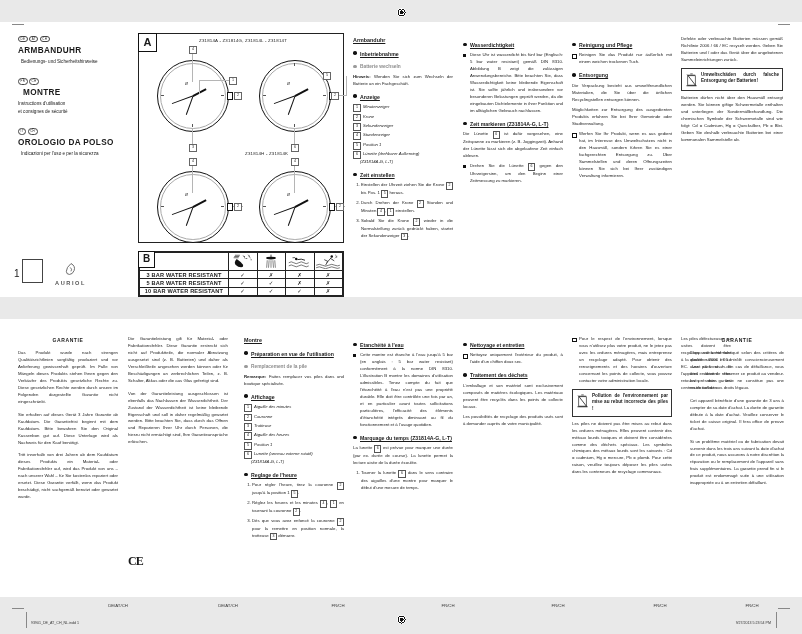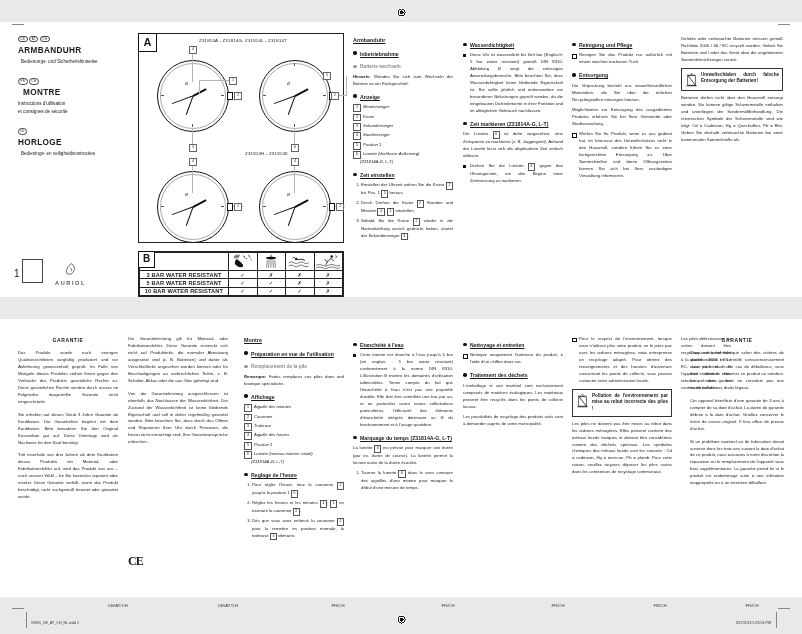--- a/index.html
+++ b/index.html
@@ -117,26 +117,26 @@
       <div class="subtitle">Bedienungs- und Sicherheitshinweise</div>
     </div>
     <div style="margin-bottom:13px;">
       <div class="lang">
         <span class="langbadge">FR</span><span class="langbadge">CH</span>
       </div>
       <h1 class="title" style="margin-left:5px;">MONTRE</h1>
       <div class="subtitle" style="white-space:pre-line;margin-left:0;">Instructions d'utilisation
 et consignes de sécurité</div>
     </div>
-    <div>
+    <div style="margin-bottom:13px;">
       <div class="lang">
-        <span class="langbadge">NL</span>
+        <span class="langbadge">IT</span><span class="langbadge">CH</span>
       </div>
-      <h1 class="title">HORLOGE</h1>
-      <div class="subtitle">Bedienings- en veiligheidsinstructies</div>
+      <h1 class="title">OROLOGIO DA POLSO</h1>
+      <div class="subtitle">Indicazioni per l'uso e per la sicurezza</div>
     </div>
   </div>
 
   <div class="figA">
     <div class="figlabel">A</div>
     <div class="modelno" style="left:60px;top:4px;">Z31814A - Z31814G, Z31814L - Z31814T</div>
     <div class="modelno" style="left:106px;top:117px;">Z31814H - Z31814K</div>
 
     <div class="watch" style="left:16px;top:24px;width:78px;height:80px;">
       <div class="dial" style="left:2px;top:2px;width:70px;height:70px;"></div>

